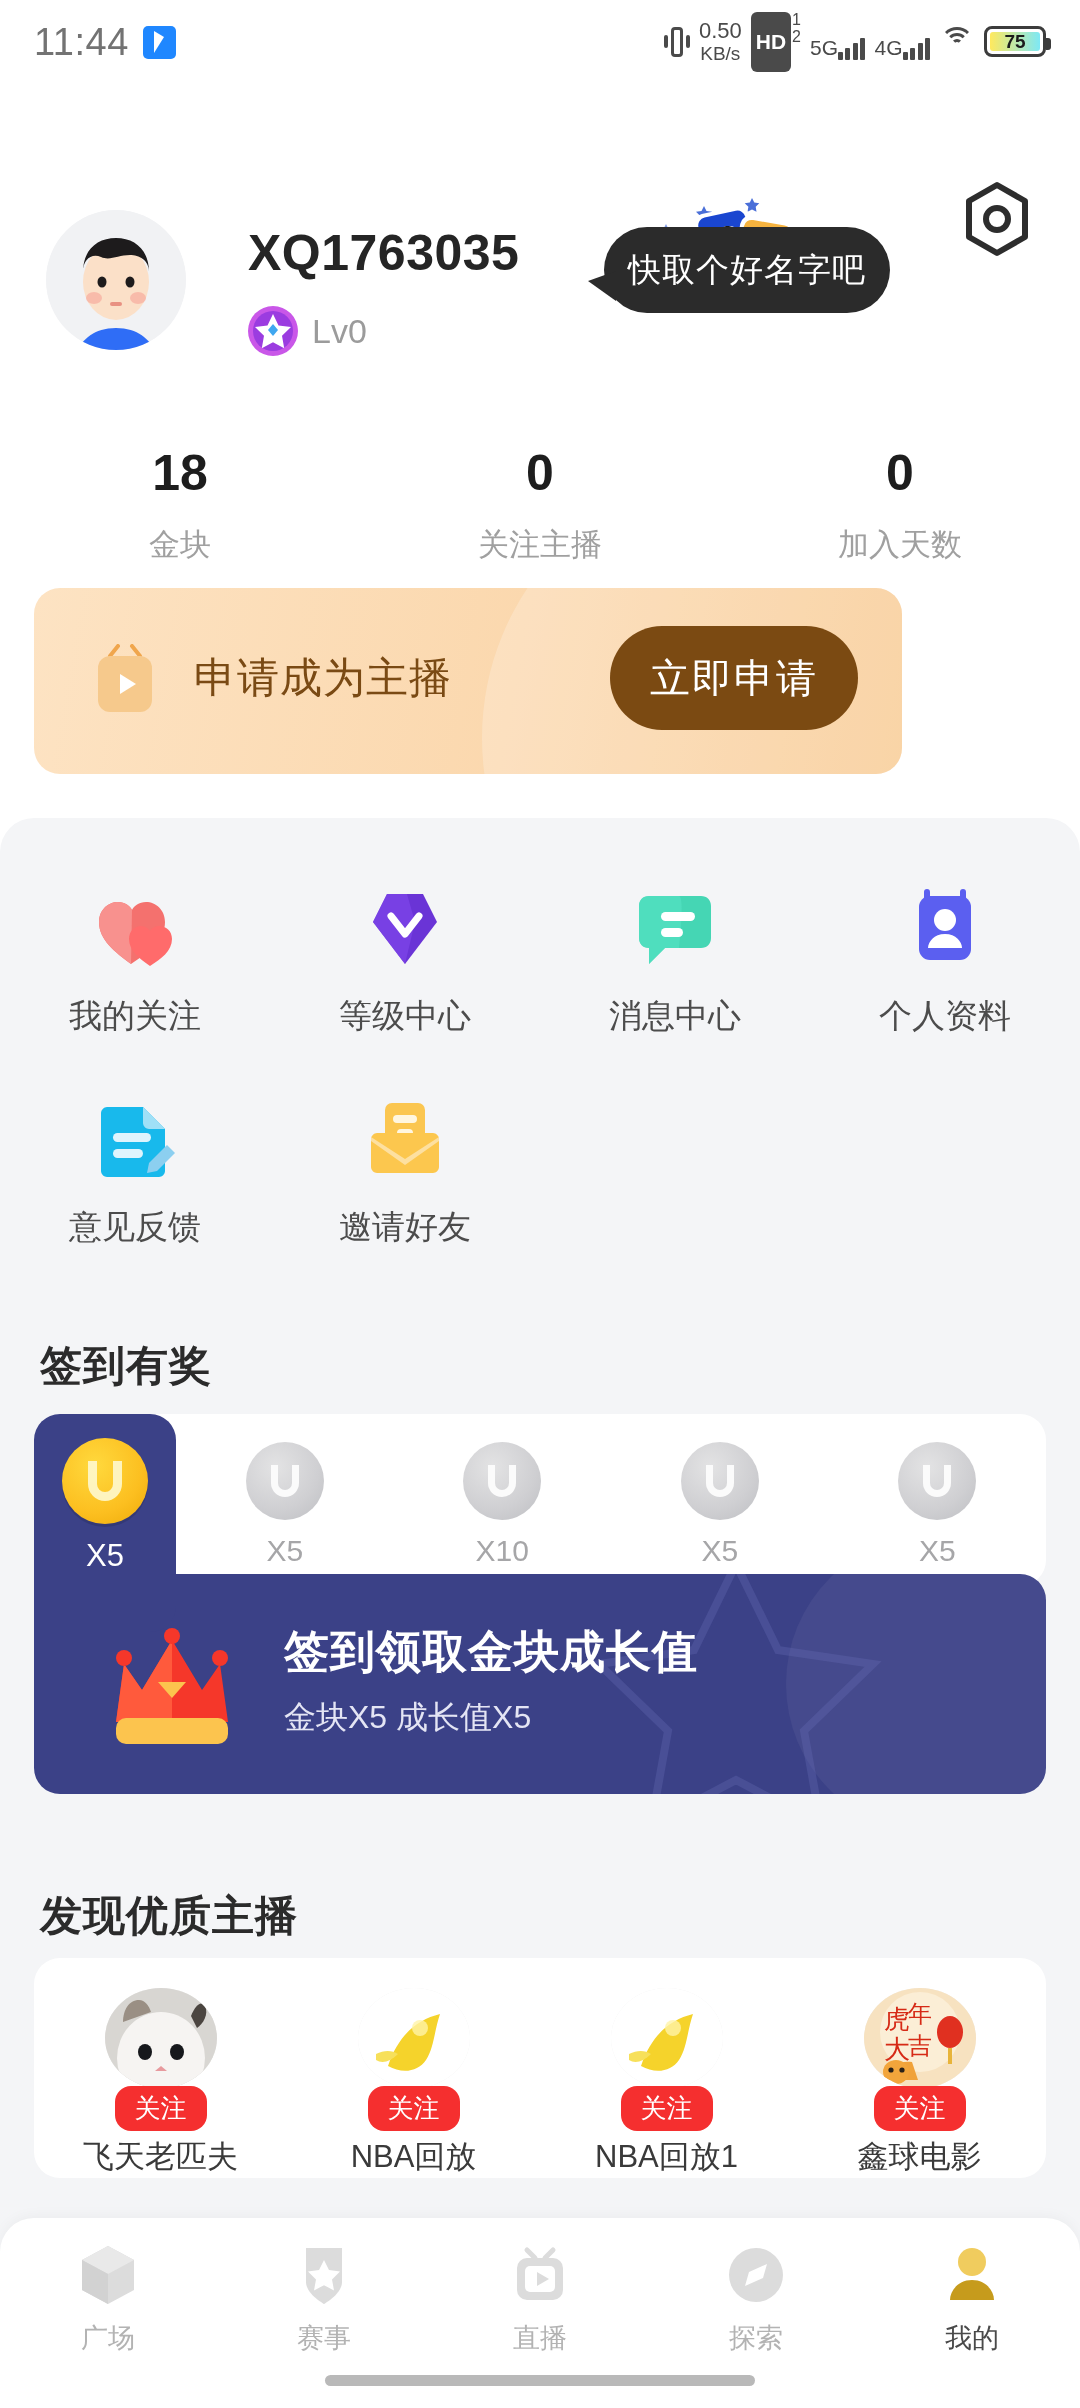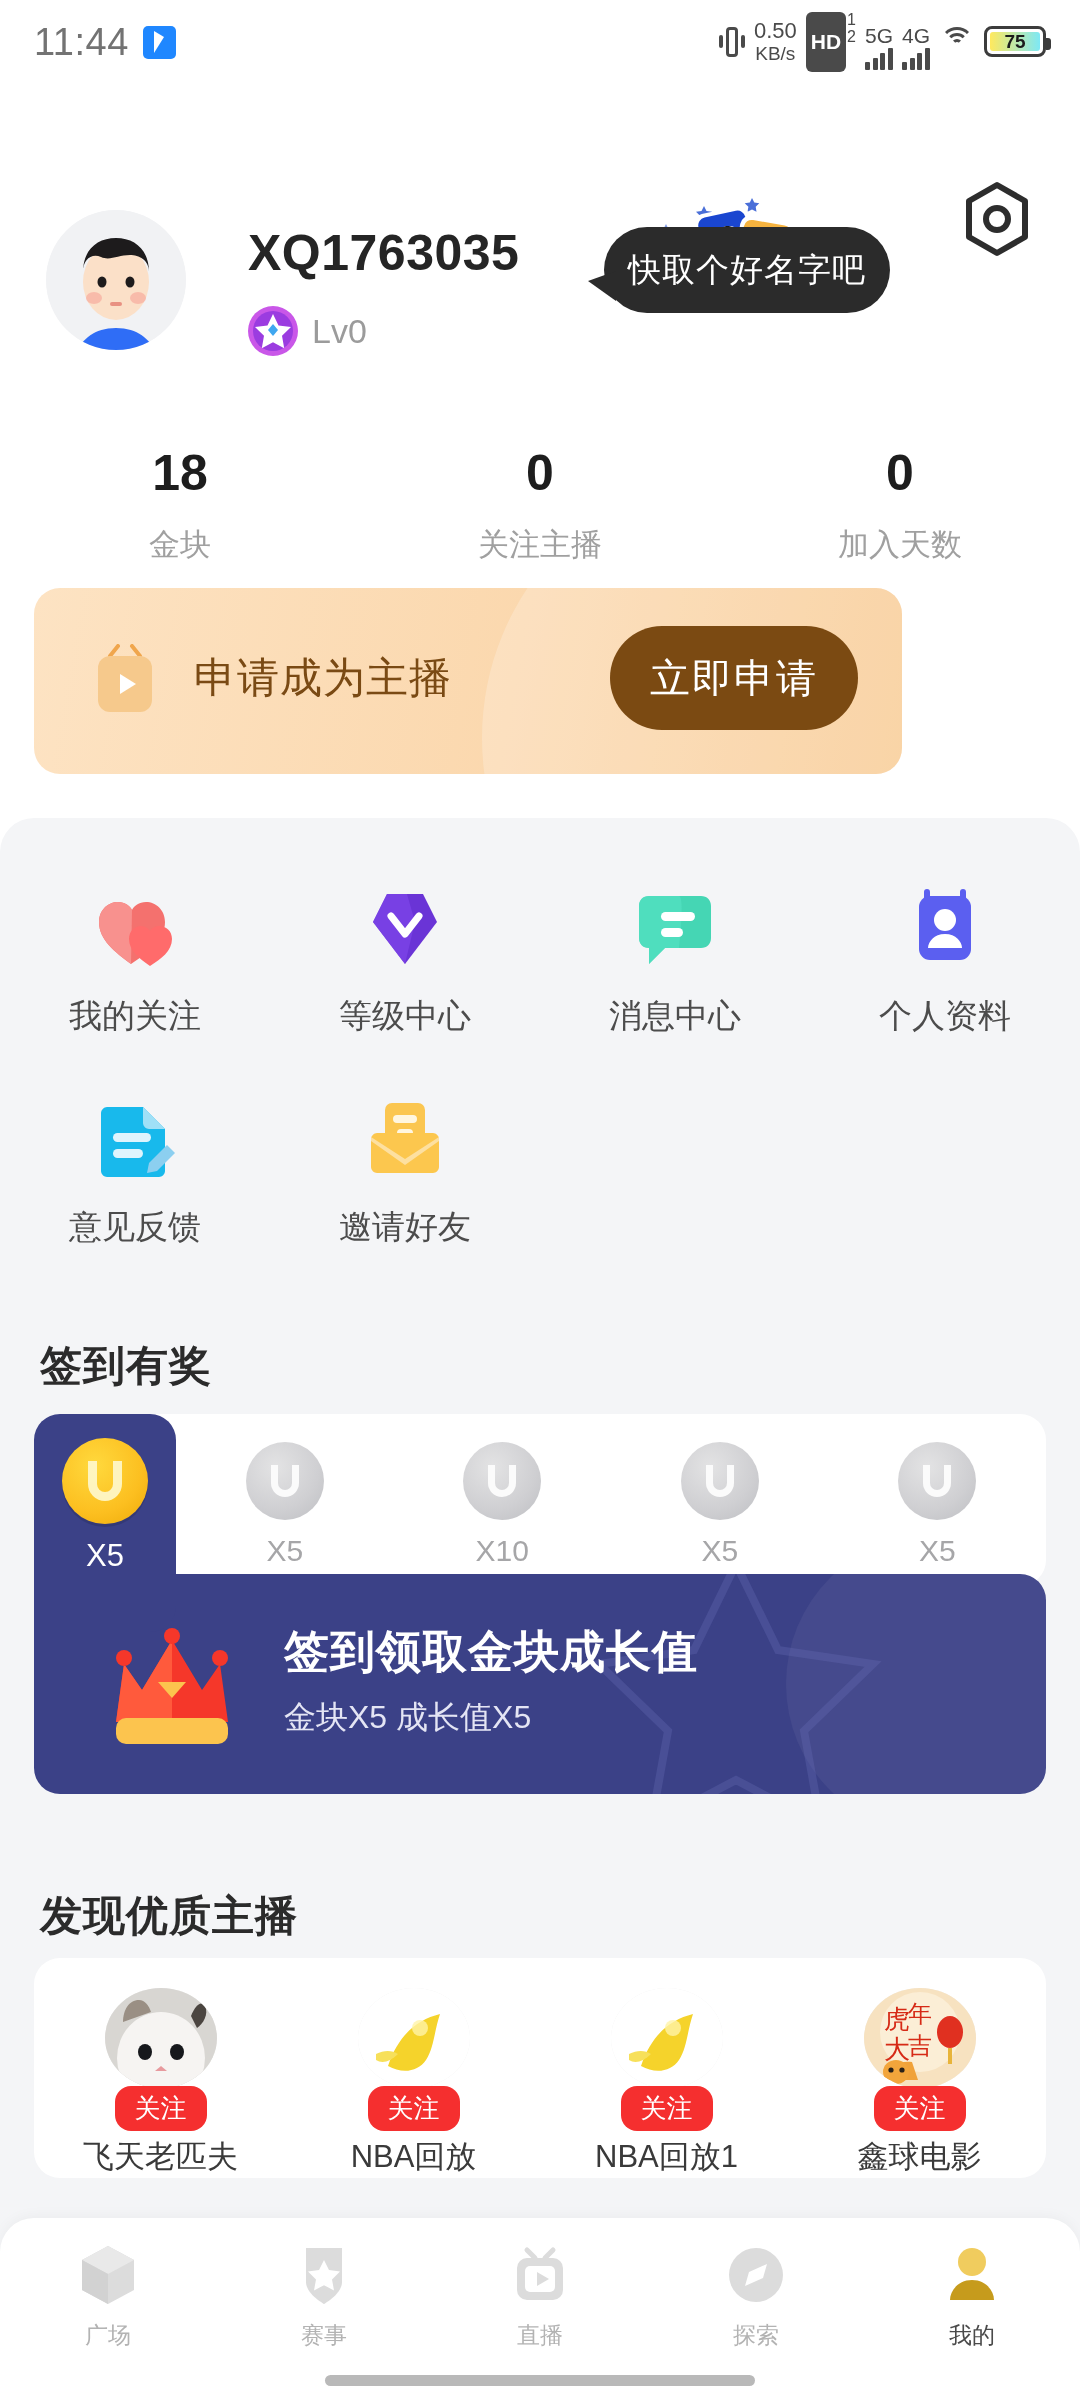--- a/index.html
+++ b/index.html
@@ -44,21 +44,21 @@
   .ic-vib::after{ right:0; }
   .sb-speed{ display:flex; flex-direction:column; align-items:center; line-height:1; }
   .sb-speed span:first-child{ font-size:22px; color:#4a4a4a; }
   .sb-speed span:last-child{ font-size:19px; color:#4a4a4a; margin-top:2px; }
   .sb-hd{ display:flex; align-items:flex-start; }
   .hd-box{
     background:#4a4a4a; color:#fff; font-size:21px; font-weight:bold;
     padding:18px 5px; border-radius:6px; line-height:1.15;
   }
   .hd-nums{ display:flex; flex-direction:column; font-size:16px; color:#4a4a4a; line-height:1.05; margin-left:1px;}
-  .sig{ display:flex; flex-direction:column; align-items:center;margin-top:12px; }
+  .sig{ display:flex; flex-direction:row; align-items:center;margin-top:12px; }
   .sig-label{ font-size:21px; color:#4a4a4a; line-height:1; }
   .bars{ display:flex; align-items:flex-end; gap:2.5px; height:22px; margin-top:2px;}
   .bars i{ width:5px; background:#4a4a4a; border-radius:1px; display:block;}
   .bars i:nth-child(1){height:8px}.bars i:nth-child(2){height:12px}
   .bars i:nth-child(3){height:17px}.bars i:nth-child(4){height:22px}
   .wifi{ width:36px; height:30px; position:relative; }
   .wifi span{
     position:absolute; left:50%; transform:translateX(-50%);
     border:3.5px solid #4a4a4a; border-bottom-color:transparent;
     border-left-color:transparent; border-right-color:transparent;
@@ -254,21 +254,21 @@
 
   
   .bottomnav{
     position:absolute; left:0; bottom:0; width:1080px; height:190px;
     background:#ffffff; border-radius:34px 34px 0 0;
     display:flex; align-items:flex-start; padding-top:22px;
     box-shadow:0 -2px 14px rgba(0,0,0,0.04);
   }
   .nav-item{ flex:1; display:flex; flex-direction:column; align-items:center; }
   .nav-ic{ width:70px; height:70px; display:flex; align-items:center; justify-content:center; }
-  .nav-label{ font-size:23px; color:#b3b3b3; margin-top:10px; }
+  .nav-label{ font-size:27px; color:#b3b3b3; margin-top:10px; }
   .nav-item.active .nav-label{ color:#4a4a4a; }
   .home-ind{
     position:absolute; bottom:22px; left:50%; transform:translateX(-50%);
     width:430px; height:11px; background:#b9b9b9; border-radius:6px;
   }
 </style>
 </head>
 <body>
 
 <div class="statusbar">

